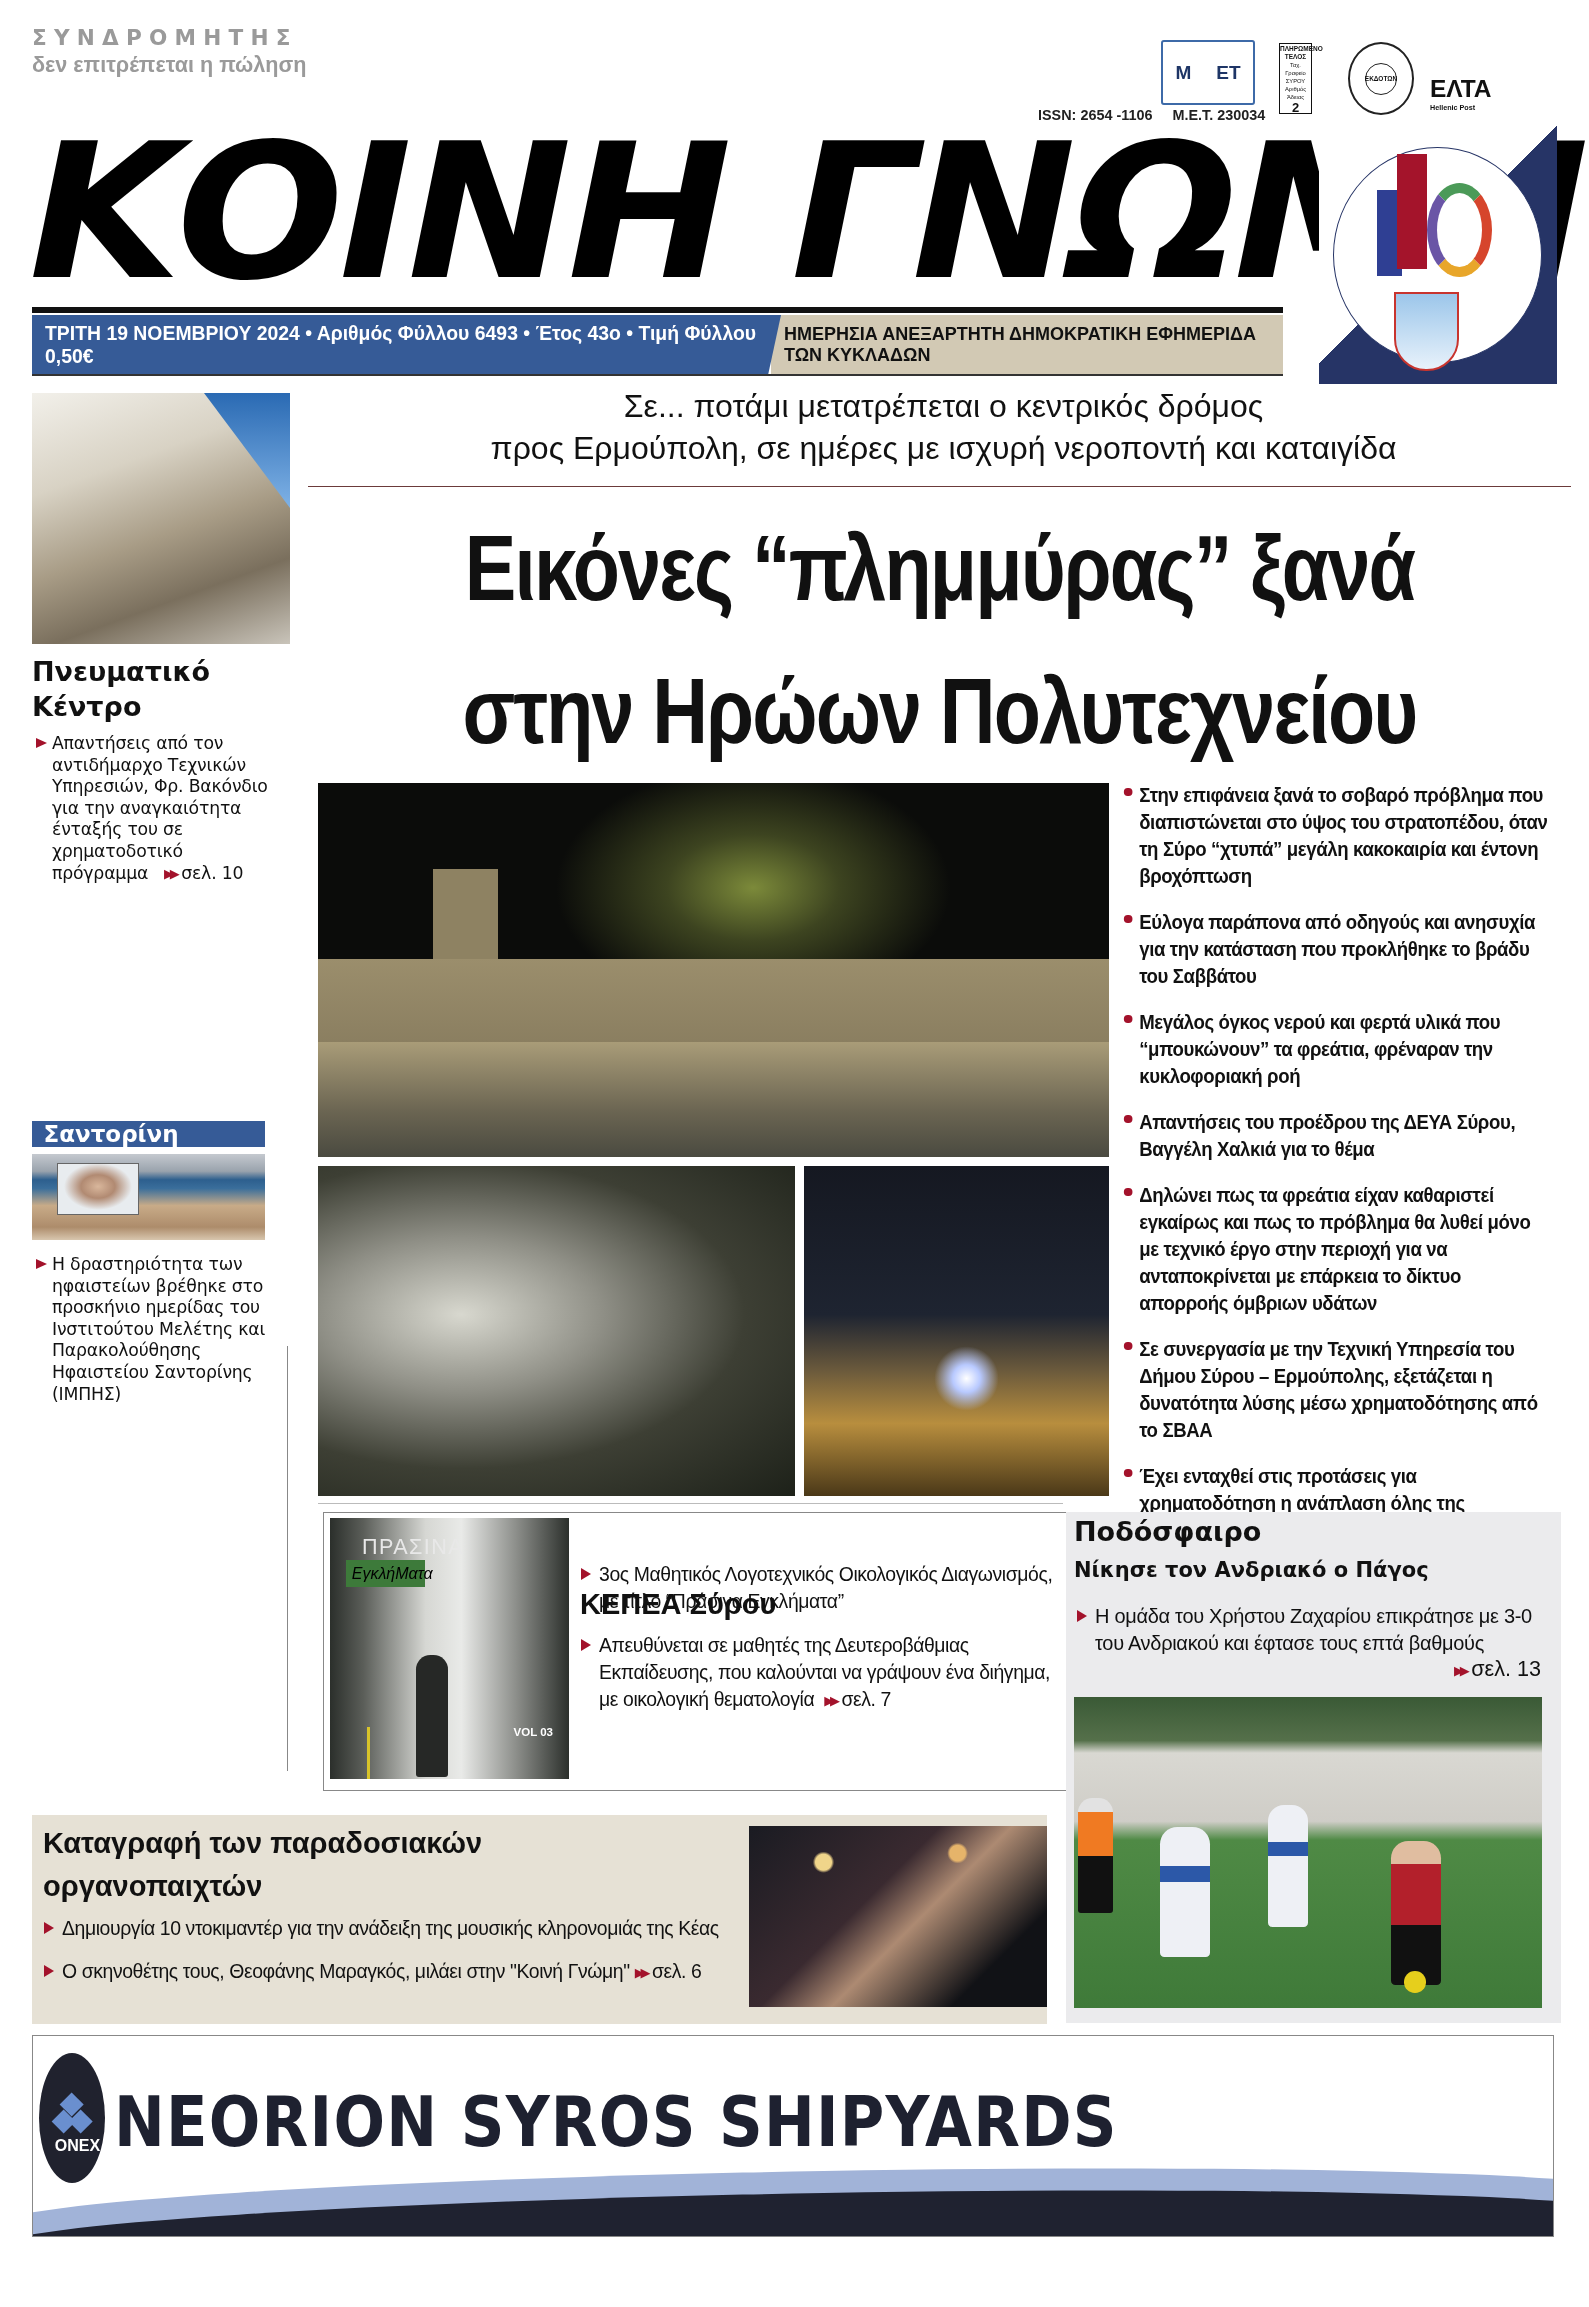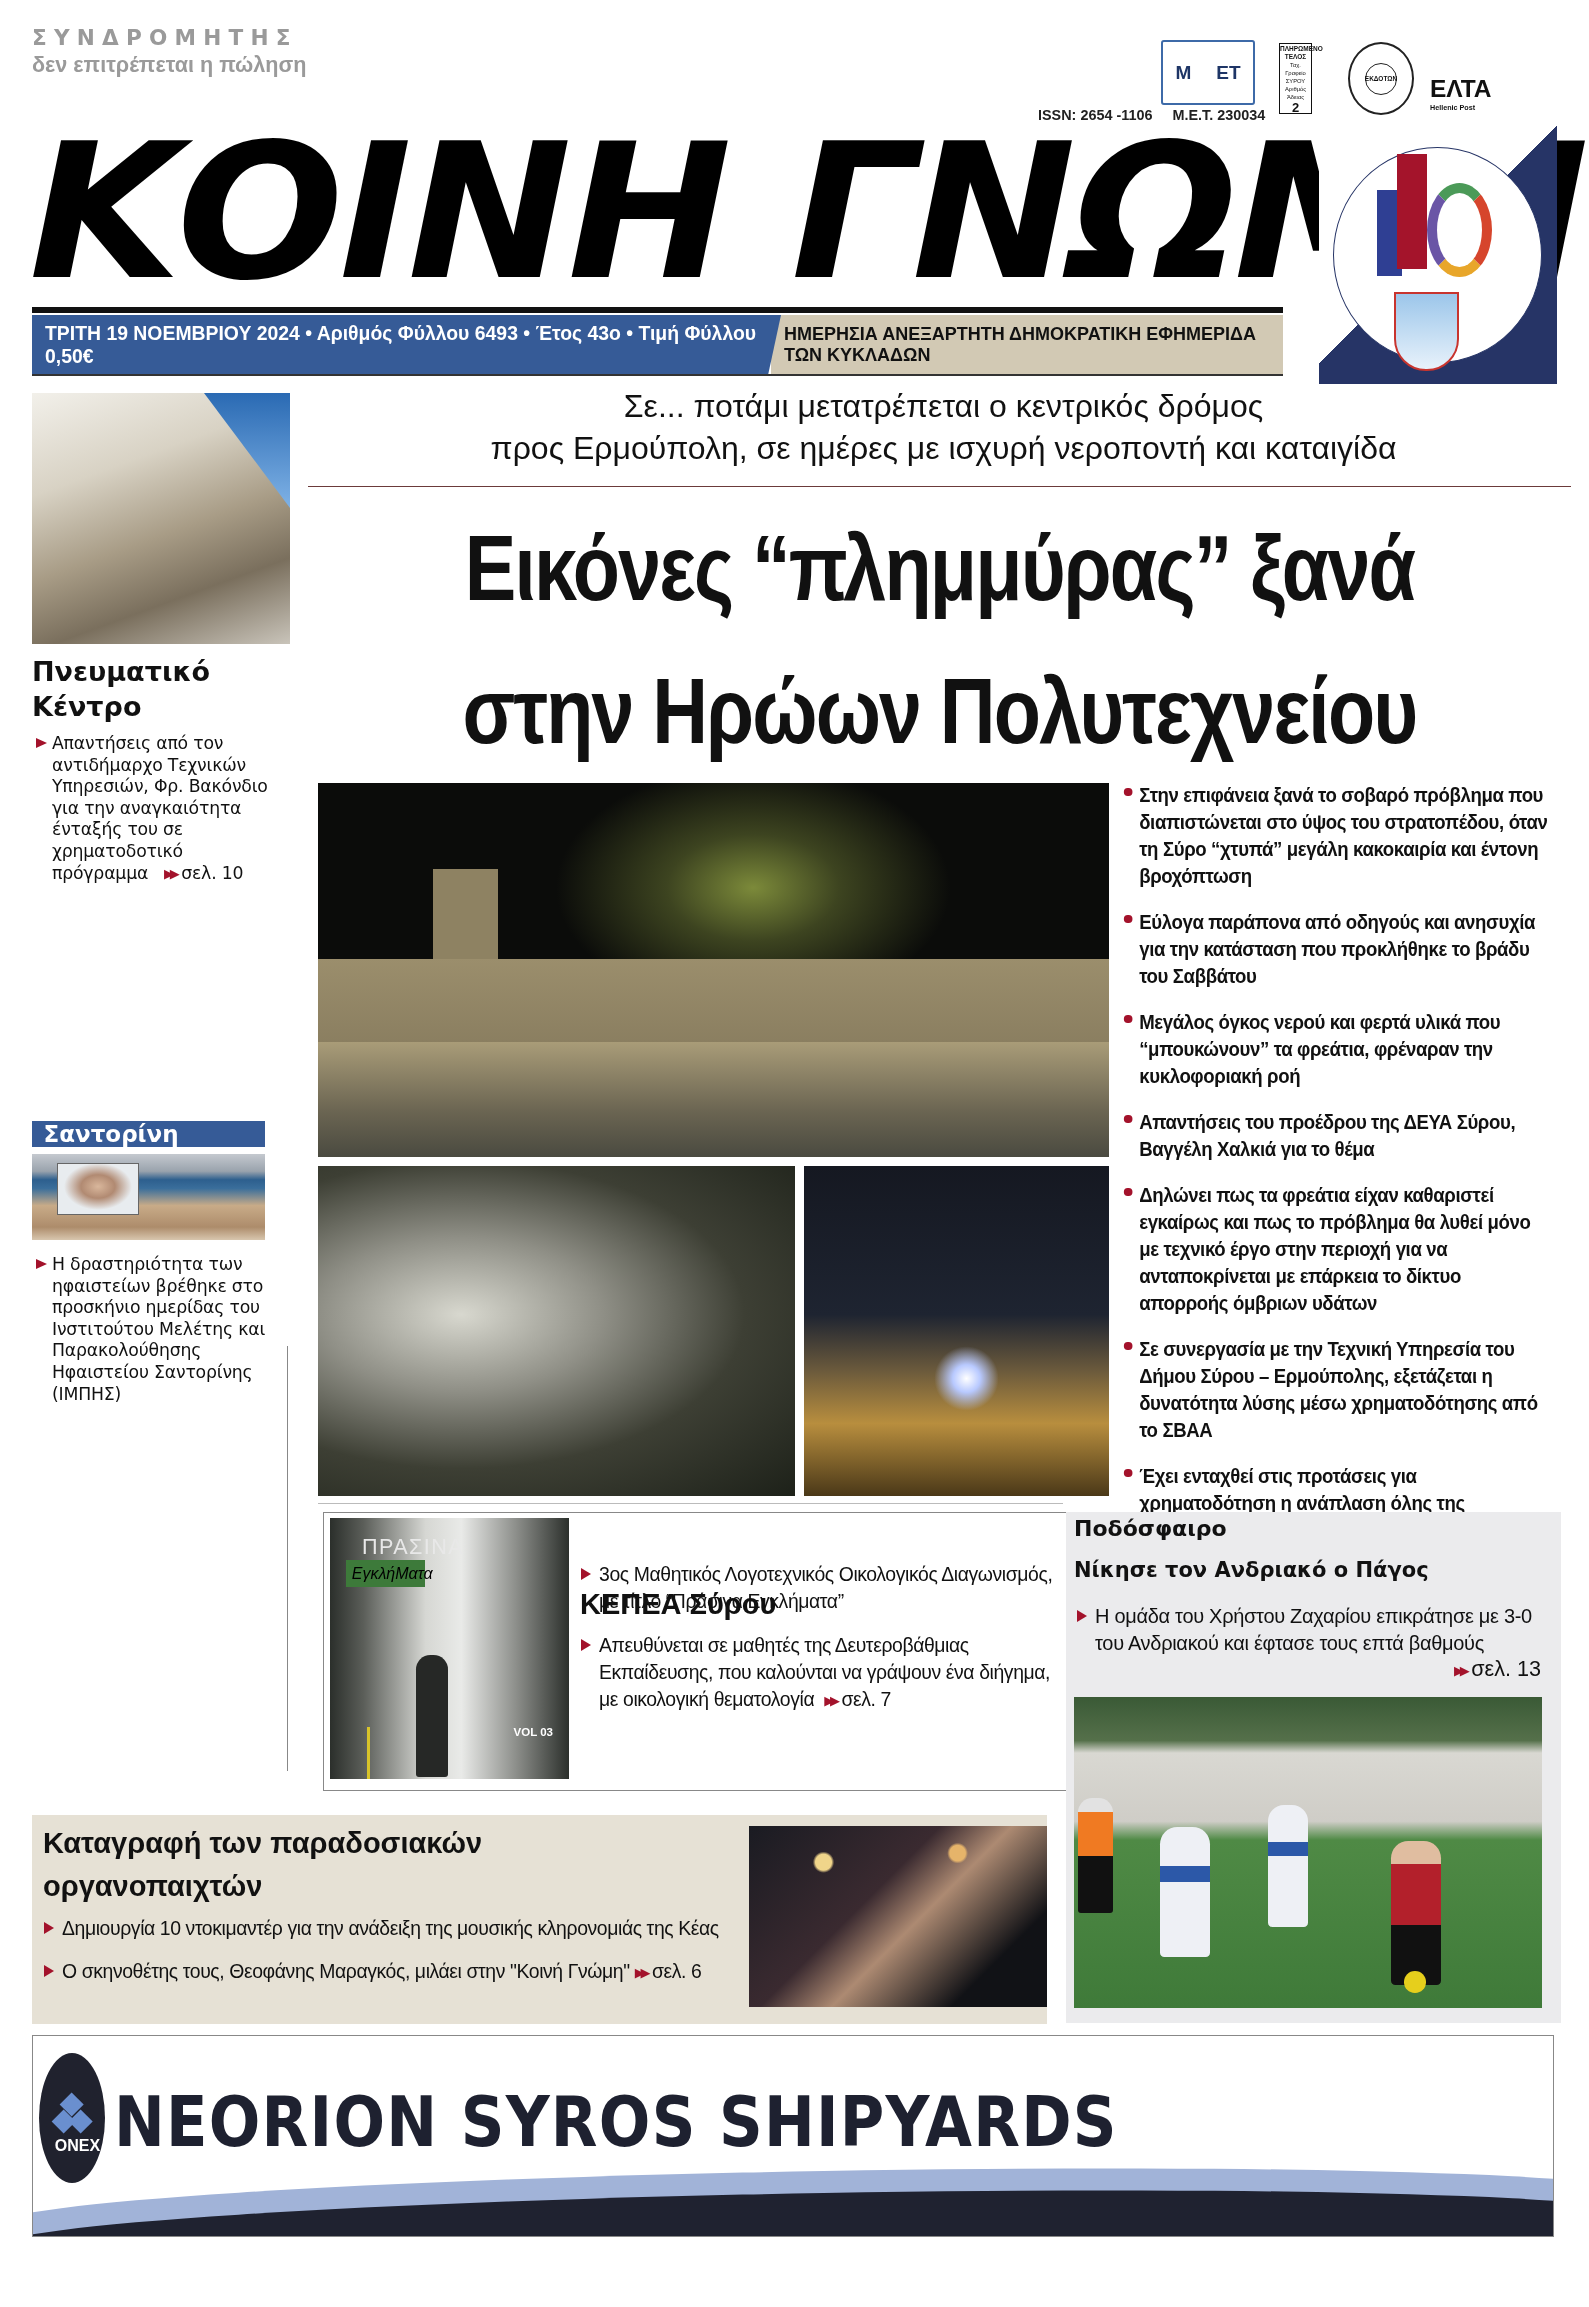--- a/index.html
+++ b/index.html
@@ -82,21 +82,21 @@
   .kepea-cover .vol { position: absolute; right: 16px; bottom: 40px; color: #fff; font-size: 11.5px; font-weight: bold; text-align: center; line-height: 14.4px; }
   .kepea-cover .ybar { position: absolute; left: 37px; top: 209px; width: 2.9px; height: 86px; background: #d8c42a; }
   .kepea-title { left: 580px; top: 1588px; font-weight: bold; font-size: 29px; font-family: "Liberation Sans Narrow", "Liberation Sans", sans-serif; }
   .kepea-list { left: 580px; top: 1561px; width: 490px; }
   .kepea-list .item, .trad-list .item, .foot-list .item { position: relative; padding-left: 19px; font-family: "Liberation Sans Narrow", "Liberation Sans", sans-serif; }
   .kepea-list .item { font-size: 19.4px; line-height: 27px; margin-bottom: 17.3px; letter-spacing: -0.4px; }
   .rtri { position: absolute; left: 1.4px; top: 7.2px; width: 0; height: 0; border-left: 10px solid #a3122b; border-top: 6.5px solid transparent; border-bottom: 6.5px solid transparent; }
 
   
   .foot-box { left: 1066px; top: 1512px; width: 495px; height: 511px; background: #ebebed; }
-  .foot-title { left: 1074px; top: 1516px; font-family: "DejaVu Sans", sans-serif; font-weight: bold; font-size: 22px; }
+  .foot-title { left: 1074px; top: 1516px; font-family: "DejaVu Sans", sans-serif; font-weight: bold; font-size: 27px; }
   .foot-sub { left: 1074px; top: 1558px; font-family: "DejaVu Sans", sans-serif; font-weight: bold; font-size: 21px; }
   .foot-list { left: 1076px; top: 1603px; width: 468px; }
   .foot-list .item { font-size: 20px; line-height: 27px; letter-spacing: -0.3px; }
   .foot-ref { left: 1368px; top: 1656px; width: 173px; text-align: right; font-size: 21.6px; font-family: "Liberation Sans Narrow", "Liberation Sans", sans-serif; }
   .foot-photo { left: 1074px; top: 1697px; width: 468px; height: 311px; background: linear-gradient(#3a5a36 0%, #55704a 14%, #d9d8d2 18%, #cfcdc7 40%, #4f8a45 46%, #3f7a39 100%); overflow: hidden; }
   .foot-photo .p1 { position: absolute; left: 86px; top: 130px; width: 50px; height: 130px; background: linear-gradient(#eef0f5 30%, #2c58a8 30%, #2c58a8 42%, #eef0f5 42%); border-radius: 17.3px 17.3px 4.3px 4.3px; }
   .foot-photo .p2 { position: absolute; left: 194px; top: 108px; width: 40px; height: 122px; background: linear-gradient(#eef0f5 30%, #2c58a8 30%, #2c58a8 42%, #eef0f5 42%); border-radius: 16px 16px 4.3px 4.3px; }
   .foot-photo .p3 { position: absolute; left: 317px; top: 144px; width: 50px; height: 144px; background: linear-gradient(#e0bda0 0%, #e0bda0 16%, #b3202b 16%, #b3202b 58%, #111 58%); border-radius: 17.3px 17.3px 4.3px 4.3px; }
   .foot-photo .ref { position: absolute; left: 4.3px; top: 101px; width: 35px; height: 115px; background: linear-gradient(#e2e2e2 0%, #e2e2e2 12%, #f07a22 12%, #f07a22 50%, #111 50%); border-radius: 14.4px 14.4px 2.9px 2.9px; }
   .foot-photo .ball { position: absolute; left: 330px; top: 274px; width: 21.6px; height: 21.6px; border-radius: 50%; background: #e6cf1c; }

